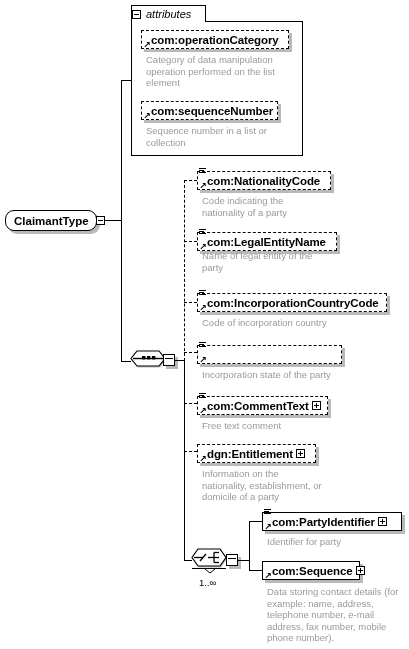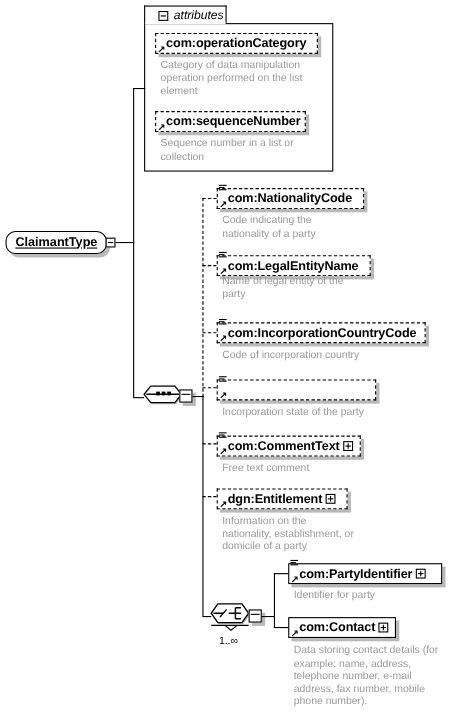--- a/index.html
+++ b/index.html
@@ -15,21 +15,21 @@
 
   
   .ln-v{position:absolute;width:1px;background:#000;}
   .ln-h{position:absolute;height:1px;background:#000;}
   .ln-v-d{position:absolute;width:0;border-left:1px dashed #000;}
   .ln-h-d{position:absolute;height:0;border-top:1px dashed #000;}
 
   
   .attr-box{position:absolute;border:1px solid #000;background:#fff;box-sizing:border-box;}
   .attr-tab{position:absolute;border:1px solid #000;border-bottom:none;background:#fff;
-            box-sizing:border-box;display:flex;align-items:center;gap:5px;padding-left:12px;}
+            box-sizing:border-box;display:flex;align-items:center;gap:5px;padding-left:0;}
   .attr-tab .lbl{font-style:italic;font-size:11px;color:#000;line-height:11px;}
   .exp{width:9px;height:9px;border:1px solid #000;background:#fff;box-sizing:border-box;
        position:relative;flex:0 0 auto;}
   .exp::before{content:"";position:absolute;left:1px;right:1px;top:3px;height:1px;background:#000;}
 
   
   .node{position:absolute;box-sizing:border-box;background:#fff;height:19px;
         display:flex;align-items:center;}
   .node.opt{border:1px dashed #000;}
   .node.req{border:1px solid #000;}
@@ -86,21 +86,21 @@
   <div class="doc" style="left:146px;top:54px;width:145px;">Category of data manipulation operation performed on the list element</div>
 
   <div class="shadow" style="left:144px;top:104px;width:137px;height:19px;"></div>
   <div class="node opt" style="left:141px;top:101px;width:137px;">
     <span class="gl-ref">↗</span>
     <span class="nm">com:sequenceNumber</span>
   </div>
   <div class="doc" style="left:146px;top:125px;width:145px;">Sequence number in a list or collection</div>
 
   <div class="typeshadow" style="left:8px;top:213px;width:92px;height:21px;"></div>
-  <div class="typebox" style="left:5px;top:210px;width:92px;text-decoration:underline;">
+  <div class="typebox" style="left:5px;top:210px;width:92px;">
     <span class="nm">ClaimantType</span>
   </div>
   <div class="exp" style="position:absolute;left:96px;top:216px;"></div>
 
   <div class="ln-h" style="left:105px;top:220px;width:17px;"></div>
   <div class="ln-v" style="left:121px;top:80px;height:281px;"></div>
   <div class="ln-h" style="left:121px;top:80px;width:11px;"></div>
   <div class="ln-h" style="left:121px;top:361px;width:10px;"></div>
 
   <div class="comp" style="left:130px;top:349px;">
@@ -231,18 +231,18 @@
     <span class="gl-ref">↗</span>
     <span class="nm">com:PartyIdentifier</span>
     <span class="nexp"></span>
   </div>
   <div class="doc" style="left:267px;top:536px;width:130px;">Identifier for party</div>
 
   <div class="ln-h" style="left:249px;top:570px;width:14px;"></div>
   <div class="shadow" style="left:265px;top:564px;width:98px;height:19px;"></div>
   <div class="node req" style="left:262px;top:561px;width:98px;">
     <span class="gl-ref">↗</span>
-    <span class="nm">com:Contact</span>
+    <span class="nm">com:Sequence</span>
     <span class="nexp"></span>
   </div>
   <div class="doc" style="left:267px;top:586px;width:140px;">Data storing contact details (for example: name, address, telephone number, e-mail address, fax number, mobile phone number).</div>
 
 </div>
 
 </body></html>

